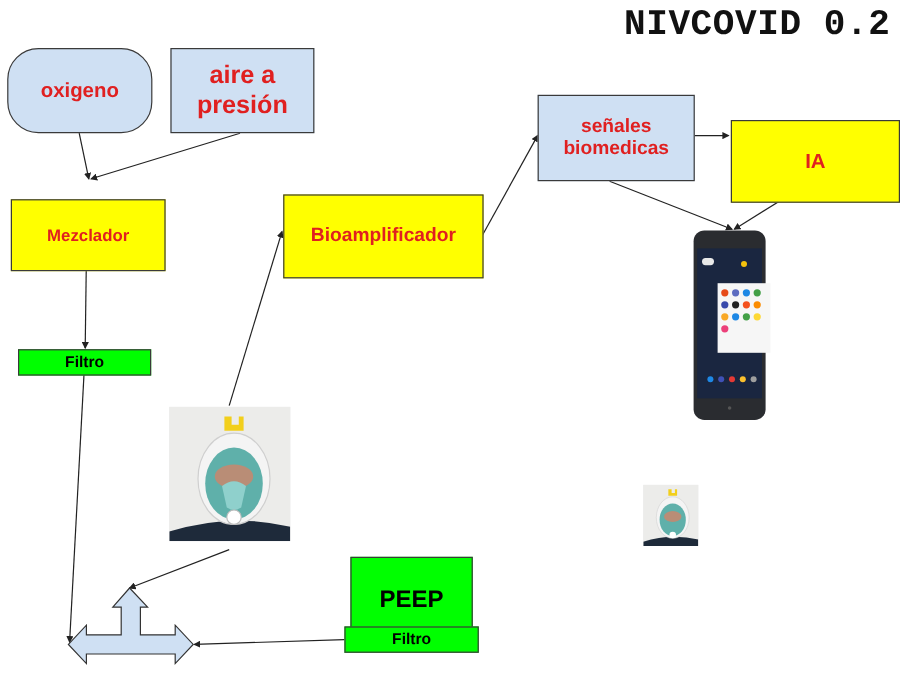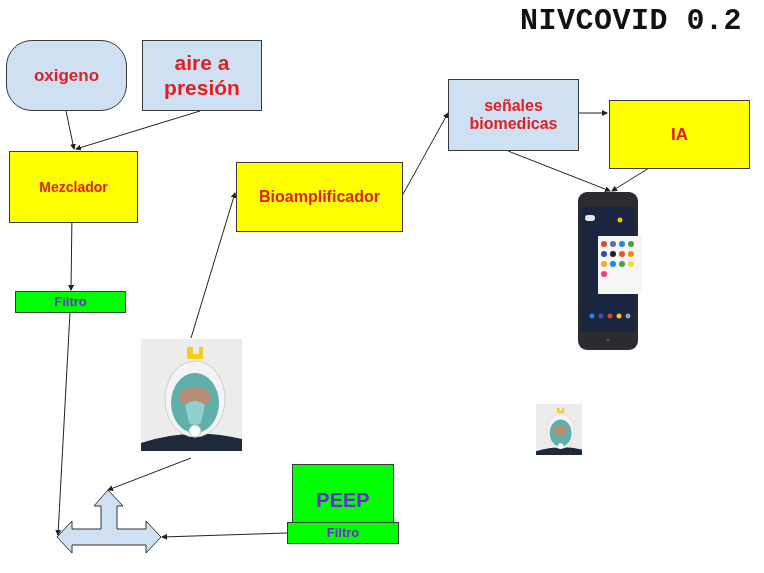--- a/index.html
+++ b/index.html
@@ -1,20 +1,20 @@
 <!DOCTYPE html>
 <html><head>
   <meta charset="utf-8">
   <style>
     html, body { margin:0; padding:0; }
     body { width:764px; height:573px; background:#ffffff; position:relative; overflow:hidden; font-family:"Liberation Sans", sans-serif; }
     .box { position:absolute; box-sizing:border-box; border:1px solid #3a3a3a; display:flex; align-items:center; justify-content:center; text-align:center; color:#e02020; font-weight:bold; line-height:1.15; }
     .blue { background:#cfe0f3; }
     .yellow { background:#ffff00; }
-    .green { background:#00ff00; color:#6d28d9; }
+    .green { background:#00ff00; color:#000000; }
     .title { position:absolute; left:520px; top:4px; font-size:30px; font-weight:bold; color:#111; letter-spacing:0.5px;font-family:Liberation Mono, monospace; }
     svg.lines { position:absolute; left:0; top:0; width:764px; height:573px; pointer-events:none; }
     .photo { position:absolute; overflow:hidden; }
     .phone { position:absolute; }
   </style>
 </head>
 <body>
 
 <div class="title">NIVCOVID 0.2</div>
 
@@ -43,21 +43,21 @@
 </svg>
 
 <div class="box blue" style="left:6px;top:40px;width:121px;height:71px;font-size:17px;border-radius:26px;">
   <span>oxigeno</span>
 </div>
 
 <div class="box blue" style="left:142px;top:40px;width:120px;height:71px;font-size:21px;padding:0 10px;align-items:center;">
   <span>aire a presión</span>
 </div>
 
-<div class="box yellow" style="left:9px;top:151px;width:129px;height:72px;font-size:14px;">
+<div class="box yellow" style="left:9px;top:166px;width:129px;height:60px;font-size:14px;">
   <span>Mezclador</span>
 </div>
 
 <div class="box green" style="left:15px;top:291px;width:111px;height:22px;font-size:13px;">
   <span>Filtro</span>
 </div>
 
 <div class="box yellow" style="left:236px;top:162px;width:167px;height:70px;font-size:16px;">
   <span>Bioamplificador</span>
 </div>

